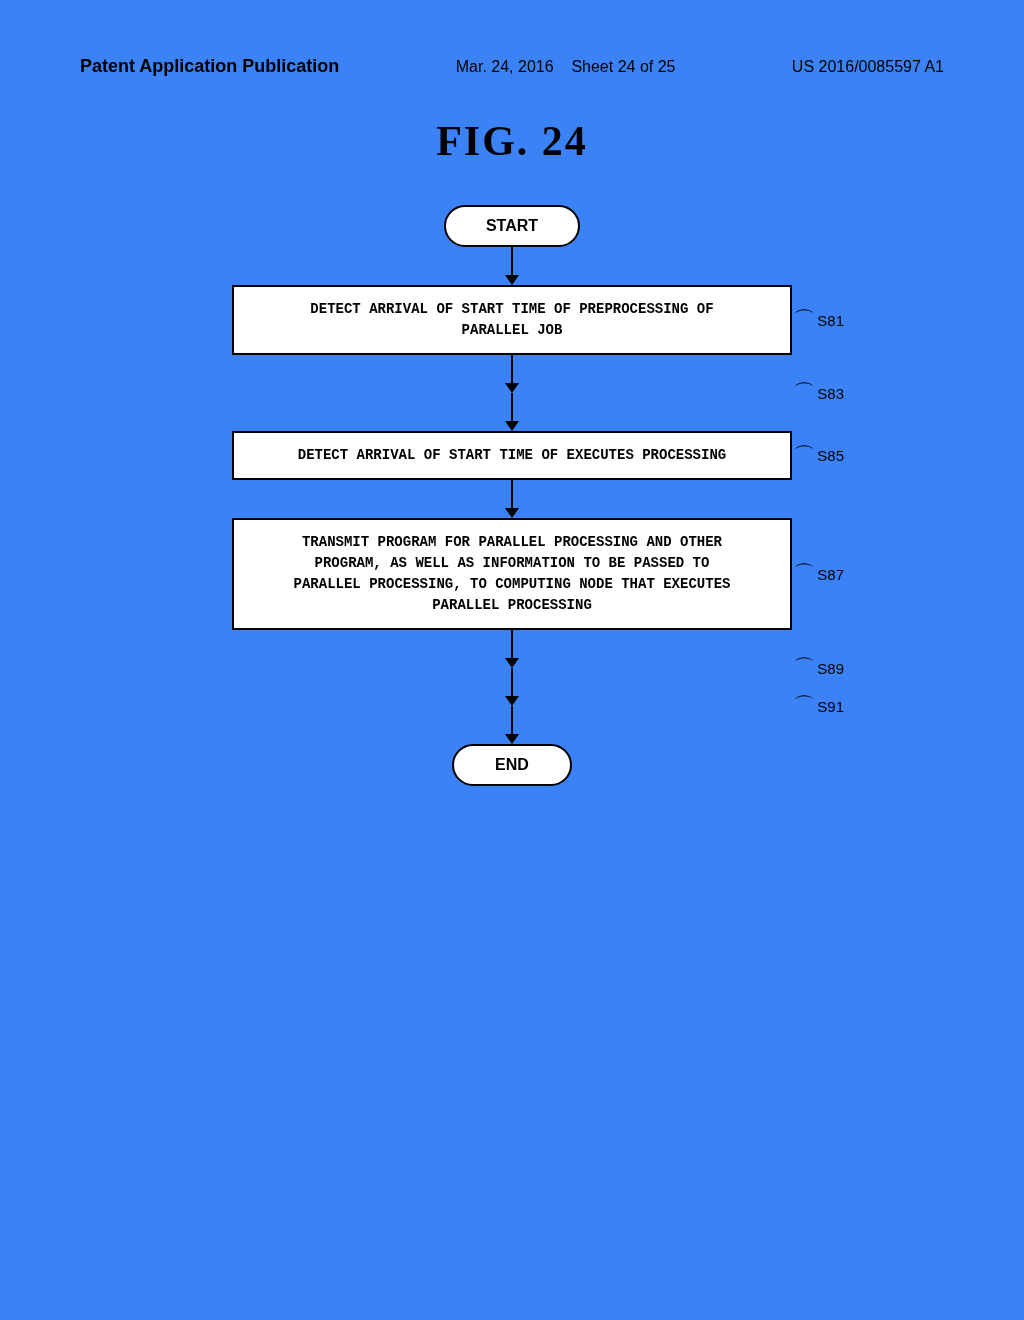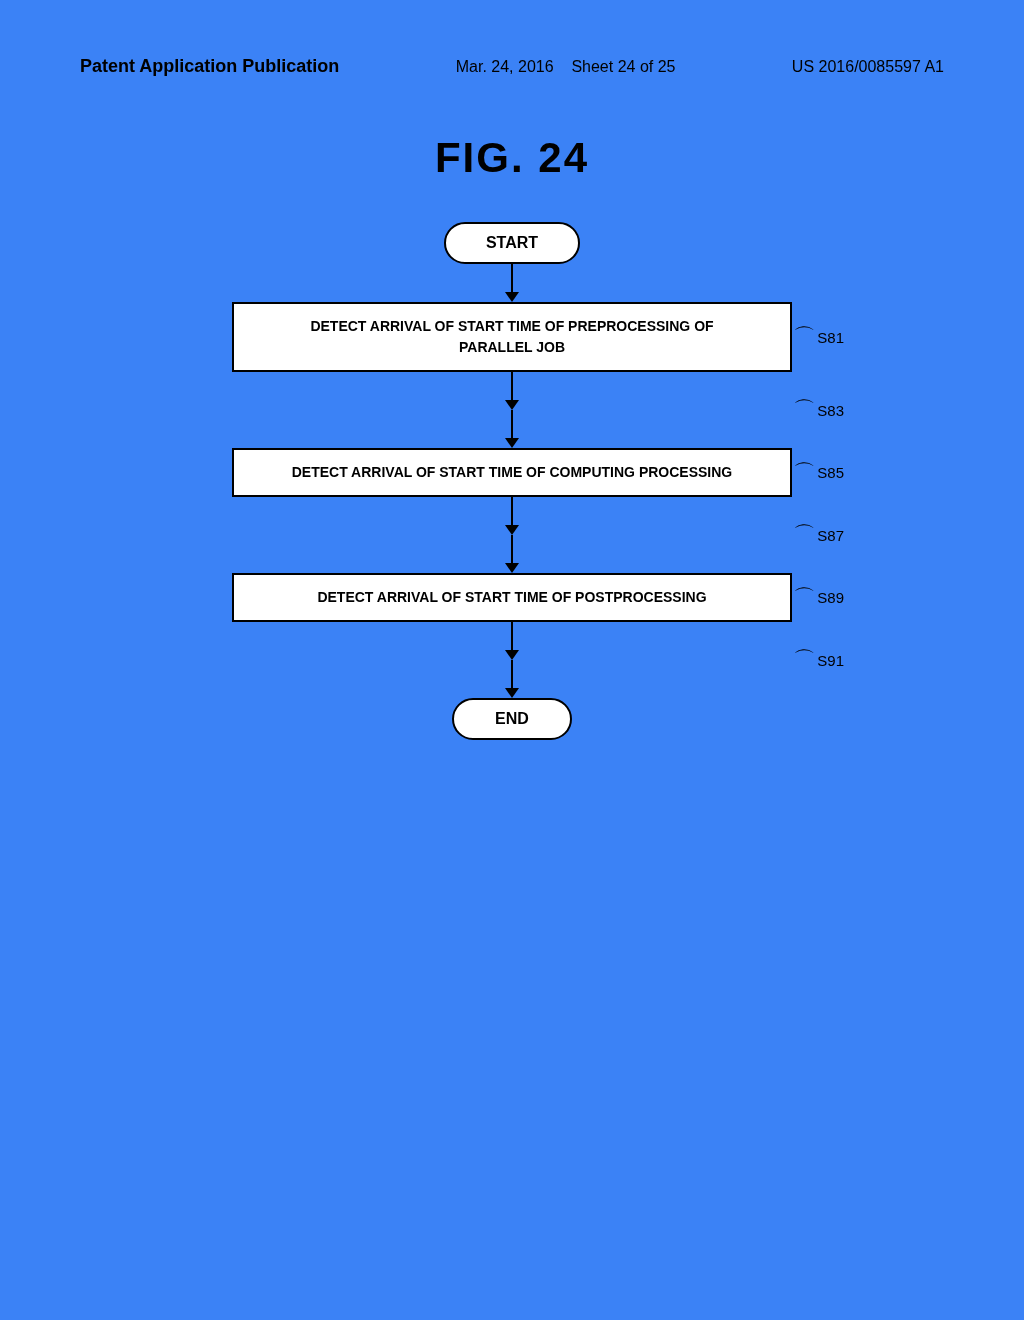--- a/index.html
+++ b/index.html
@@ -54,23 +54,23 @@
       color: #000;
       text-align: left;
       line-height: 1.5;
     }
 
     
     .figure-title {
       text-align: center;
       font-size: 42px;
       font-weight: bold;
-      font-family: Liberation Sans, sans-serif;
-      color: #000;
-      margin-top: 35px;
+      font-family: Liberation Serif, serif;
+      color: #000;
+      margin-top: 18px;
       margin-bottom: 40px;
       letter-spacing: 2px;
     }
 
     
     .flowchart {
       display: flex;
       flex-direction: column;
       align-items: center;
       padding: 0 60px;
@@ -119,21 +119,21 @@
       align-items: center;
       width: 100%;
       justify-content: center;
       position: relative;
     }
 
     .rect-box {
       border: 2px solid #000;
       padding: 12px 20px;
       font-size: 14px;
-      font-family: Liberation Sans, sans-serif;
+      font-family: Liberation Mono, monospace;
       font-weight: bold;
       color: #000;
       text-align: center;
       background: #fff;
       width: 560px;
       line-height: 1.5;
     }
 
     .step-label {
       position: absolute;
@@ -205,49 +205,49 @@
       </div>
     </div>
 
     <div class="arrow-down">
       <div class="arrow-line"></div>
       <div class="arrow-head"></div>
     </div>
 
     <div class="step-row">
       <div class="rect-box">
-        DETECT ARRIVAL OF START TIME OF COMPUTING PROCESSING
+        DETECT ARRIVAL OF START TIME OF EXECUTES PROCESSING
       </div>
       <div class="step-label">
         <span class="step-label-bracket">⌒</span>
         <span>S85</span>
       </div>
     </div>
 
     <div class="arrow-down">
       <div class="arrow-line"></div>
       <div class="arrow-head"></div>
     </div>
 
     <div class="step-row">
+      <div class="rect-box">
+        TRANSMIT PROGRAM FOR PARALLEL PROCESSING AND OTHER<br>PROGRAM, AS WELL AS INFORMATION TO BE PASSED TO<br>PARALLEL PROCESSING, TO COMPUTING NODE THAT EXECUTES<br>PARALLEL PROCESSING
+      </div>
       <div class="step-label">
         <span class="step-label-bracket">⌒</span>
         <span>S87</span>
       </div>
     </div>
 
     <div class="arrow-down">
       <div class="arrow-line"></div>
       <div class="arrow-head"></div>
     </div>
 
     <div class="step-row">
-      <div class="rect-box">
-        DETECT ARRIVAL OF START TIME OF POSTPROCESSING
-      </div>
       <div class="step-label">
         <span class="step-label-bracket">⌒</span>
         <span>S89</span>
       </div>
     </div>
 
     <div class="arrow-down">
       <div class="arrow-line"></div>
       <div class="arrow-head"></div>
     </div>

